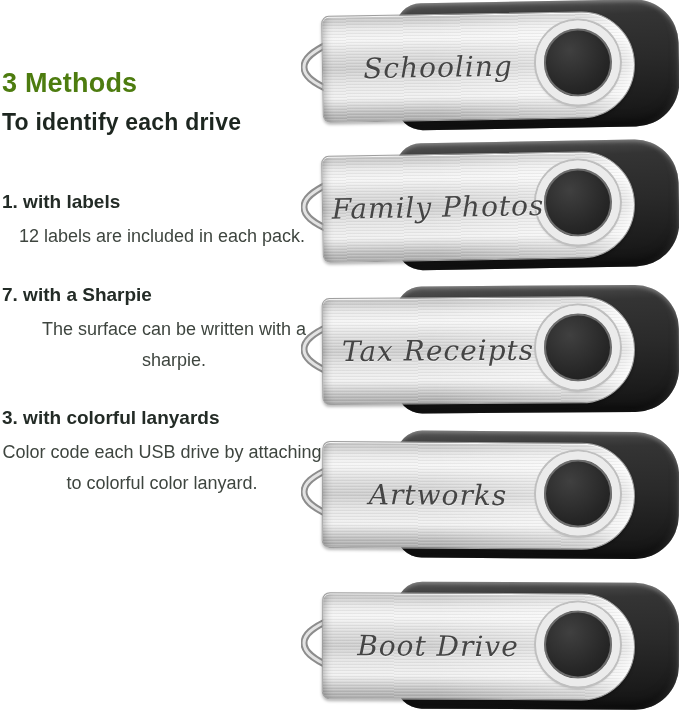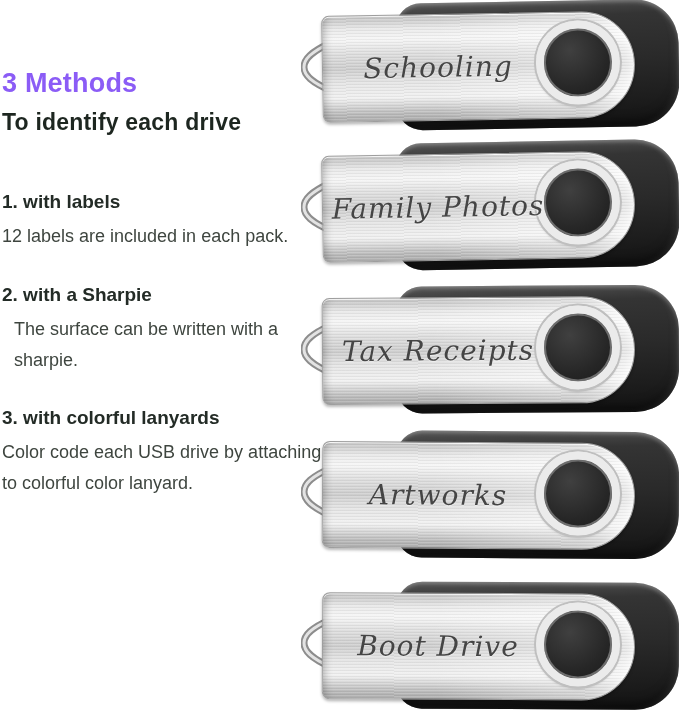--- a/index.html
+++ b/index.html
@@ -2,24 +2,24 @@
 <html><head>
 <meta charset="utf-8">
 <style>
   html,body{margin:0;padding:0;background:#fff;}
   .canvas{
     position:relative;width:679px;height:711px;background:#ffffff;overflow:hidden;
     font-family:"Liberation Sans",sans-serif;
   }
   
   .panel{position:absolute;left:2px;top:0;width:322px;height:711px;}
-  .t1{position:absolute;left:0;top:68px;font-size:27px;font-weight:700;color:#8b5cf6;letter-spacing:.2px;}
+  .t1{position:absolute;left:0;top:68px;font-size:27px;font-weight:700;color:#4d7c0f;letter-spacing:.2px;}
   .t2{position:absolute;left:0;top:109px;font-size:23px;font-weight:700;color:#1d2620;letter-spacing:.2px;}
   .m-title{position:absolute;left:0;font-size:19px;font-weight:700;color:#232b26;}
-  .m-desc{position:absolute;left:0;width:320px;font-size:18px;line-height:31px;color:#3e453f;}
+  .m-desc{position:absolute;left:0;width:320px;font-size:18px;line-height:31px;color:#3e453f;text-align:center;}
   .m1t{top:191px;} .m1d{top:221px;}
   .m2t{top:284px;} .m2d{top:314px;margin-left:12px;}
   .m3t{top:407px;} .m3d{top:437px;}
 
   
   .drive{position:absolute;left:300px;width:379px;height:130px;transform-origin:50% 50%;}
   .d1{top:2px;  transform:rotate(-1deg);}
   .d2{top:142px;transform:rotate(-1deg);}
   .d3{top:286px;transform:rotate(-0.4deg);}
   .d4{top:431px;transform:rotate(0.4deg);}
@@ -67,21 +67,21 @@
 
 <div class="canvas">
 
   <div class="panel">
     <div class="t1">3 Methods</div>
     <div class="t2">To identify each drive</div>
 
     <div class="m-title m1t">1. with labels</div>
     <div class="m-desc  m1d">12 labels are included in each pack.</div>
 
-    <div class="m-title m2t">2. with a Sharpie</div>
+    <div class="m-title m2t">7. with a Sharpie</div>
     <div class="m-desc  m2d">The surface can be written with a sharpie.</div>
 
     <div class="m-title m3t">3. with colorful lanyards</div>
     <div class="m-desc  m3d">Color code each USB drive by attaching to colorful color lanyard.</div>
   </div>
 
   <div class="drive d1">
     <svg class="loop" viewBox="0 0 32 56" width="32" height="56">
       <path d="M30 4 C10 13 3 20 3 28 C3 36 10 43 30 52" fill="none" stroke="#8d8d8d" stroke-width="7" stroke-linecap="round"></path>
       <path d="M30 4 C10 13 3 20 3 28 C3 36 10 43 30 52" fill="none" stroke="#e3e3e3" stroke-width="3" stroke-linecap="round"></path>

